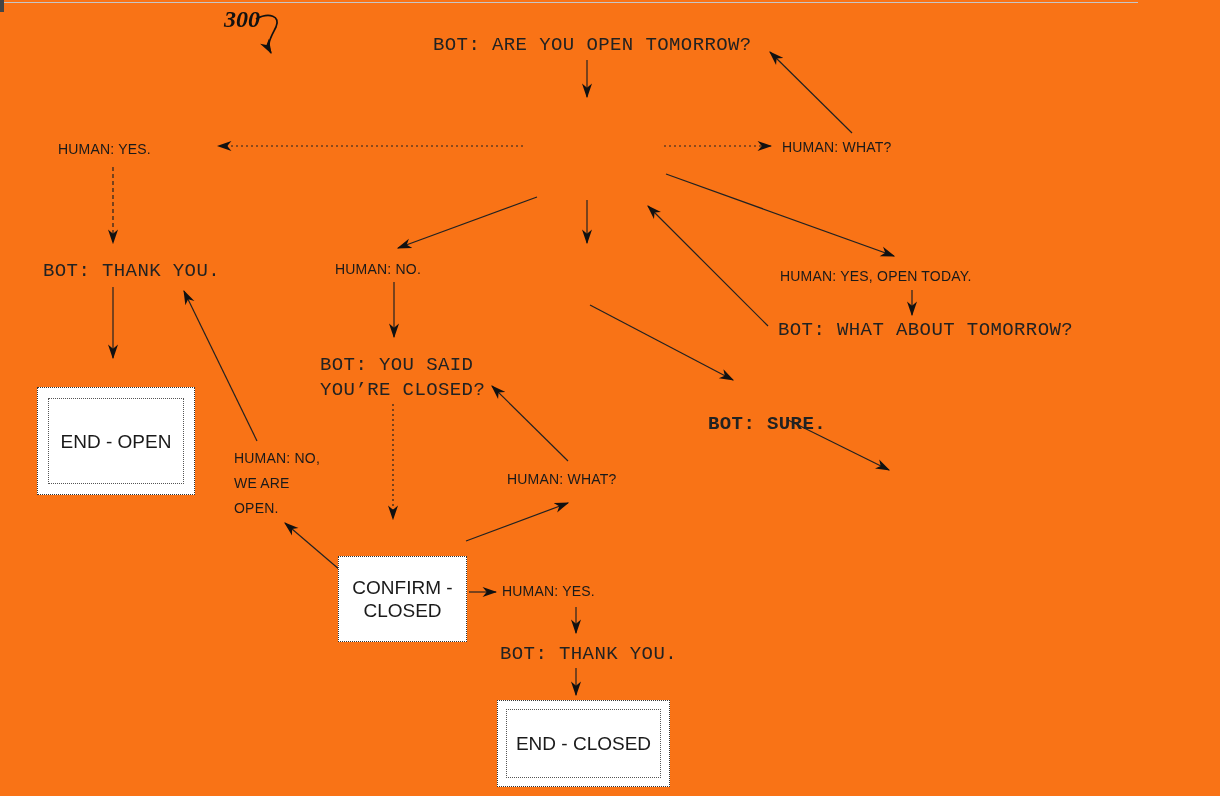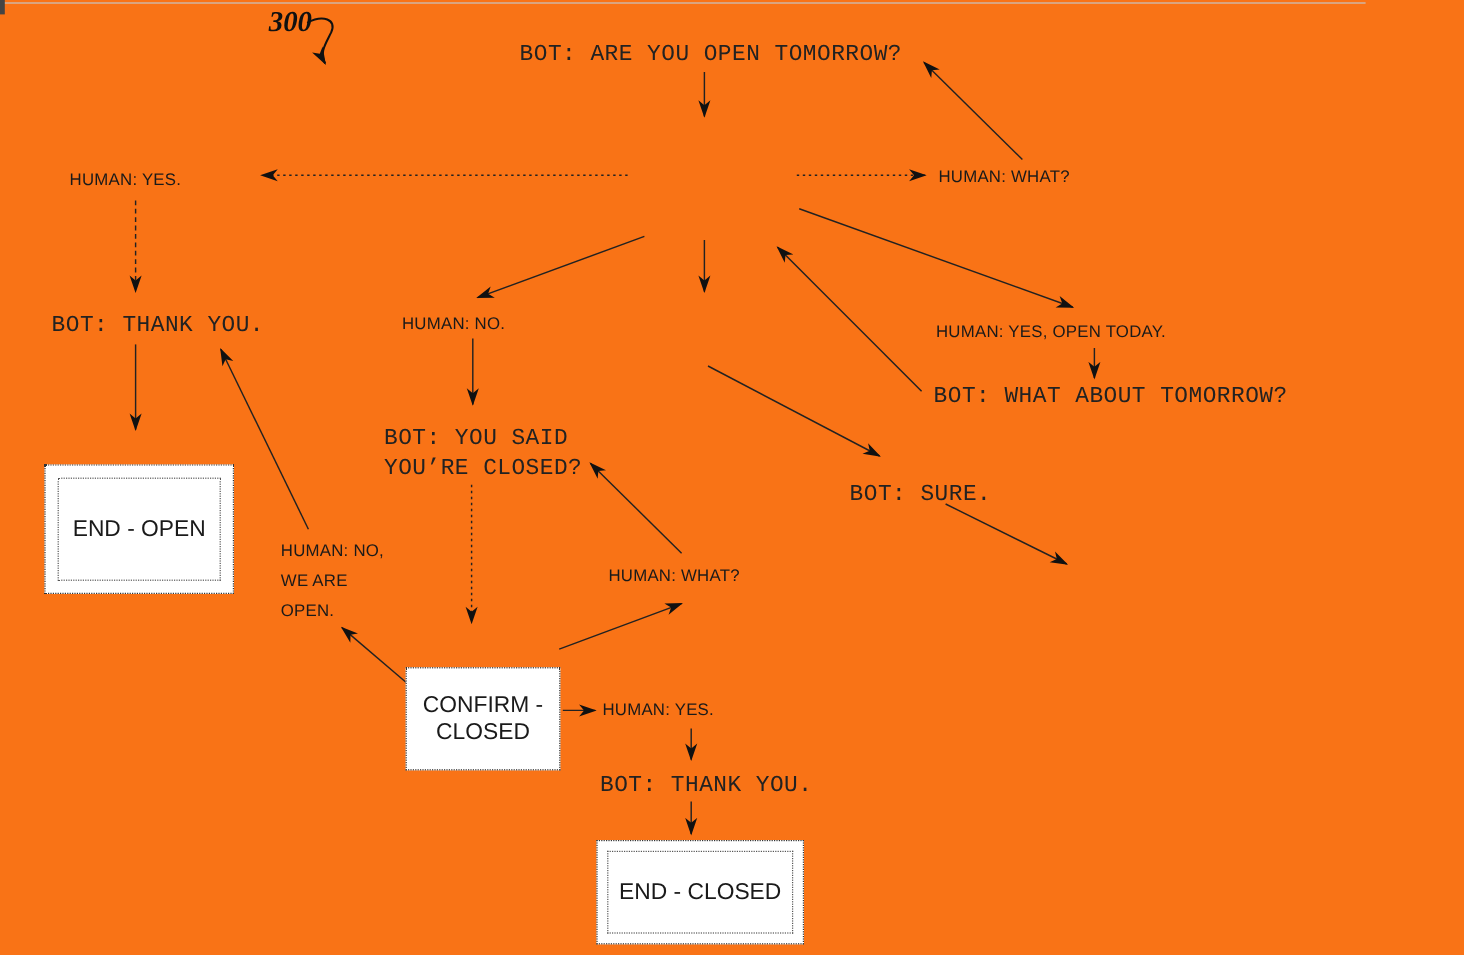--- a/index.html
+++ b/index.html
@@ -70,21 +70,21 @@
 
   <div class="lbl bot" style="left:433px;top:33px;">BOT: ARE YOU OPEN TOMORROW?</div>
   <div class="lbl" style="left:58px;top:137px;">HUMAN: YES.</div>
   <div class="lbl" style="left:782px;top:135px;">HUMAN: WHAT?</div>
   <div class="lbl bot" style="left:43px;top:259px;">BOT: THANK YOU.</div>
   <div class="lbl" style="left:335px;top:257px;">HUMAN: NO.</div>
   <div class="lbl" style="left:780px;top:264px;">HUMAN: YES, OPEN TODAY.</div>
   <div class="lbl bot" style="left:778px;top:318px;text-align:right;">BOT: WHAT ABOUT TOMORROW?</div>
   <div class="lbl bot" style="left:320px;top:353px;line-height:25px;">BOT: YOU SAID
 YOU’RE CLOSED?</div>
-  <div class="lbl bot" style="left:708px;top:400px;">BOT: SURE.</div>
+  <div class="lbl bot" style="left:708px;top:412px;font-weight:bold;">BOT: SURE.</div>
   <div class="lbl" style="left:222px;top:446px;line-height:25px;margin-left:12px;">HUMAN: NO,
 WE ARE
 OPEN.</div>
   <div class="lbl" style="left:507px;top:467px;">HUMAN: WHAT?</div>
   <div class="lbl" style="left:502px;top:579px;">HUMAN: YES.</div>
   <div class="lbl bot" style="left:500px;top:642px;">BOT: THANK YOU.</div>
 
 
   <div class="statebox" style="left:37px;top:387px;width:156px;height:106px;">
     <div class="innerbox inner-dotted" style="inset:10px;">END - OPEN</div>

